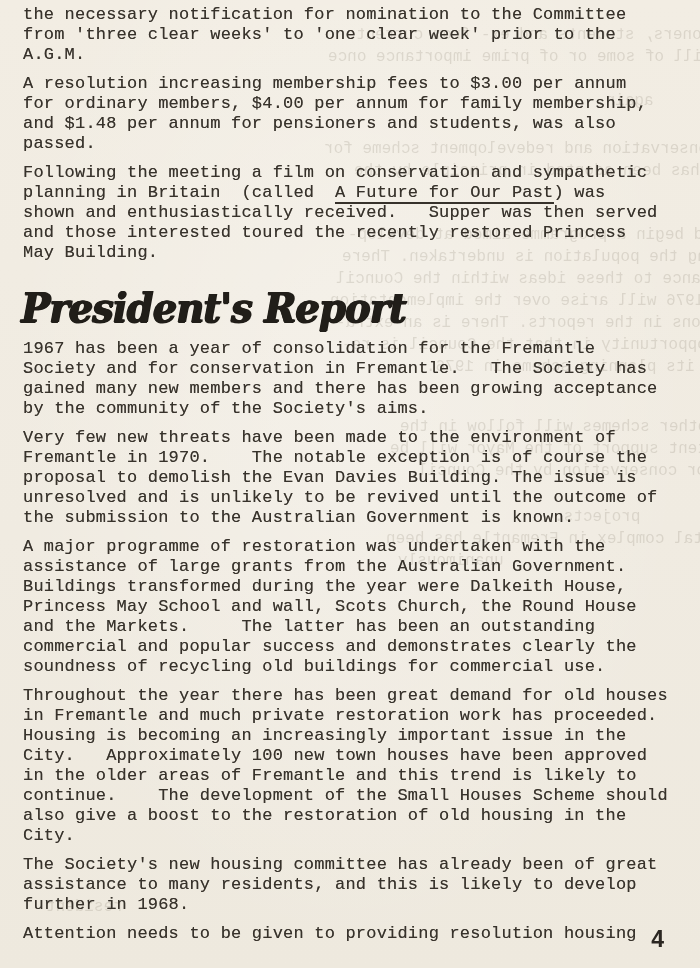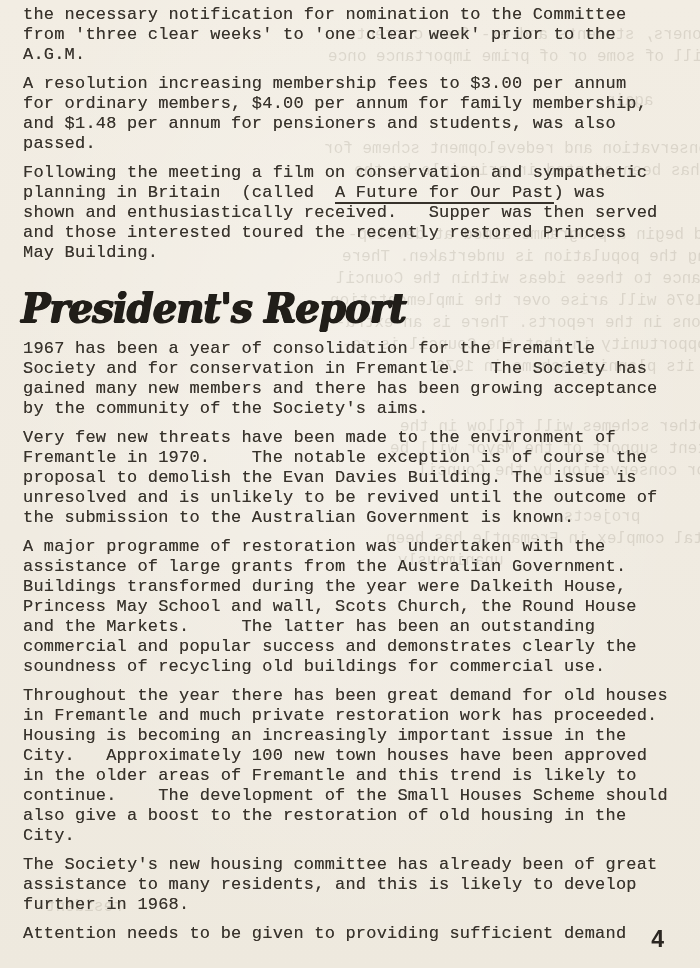--- a/index.html
+++ b/index.html
@@ -146,19 +146,19 @@
 City.   Approximately 100 new town houses have been approved
 in the older areas of Fremantle and this trend is likely to
 continue.    The development of the Small Houses Scheme should
 also give a boost to the restoration of old housing in the
 City.</p>
 
     <p class="tw">The Society's new housing committee has already been of great
 assistance to many residents, and this is likely to develop
 further in 1968.</p>
 
-    <p class="tw">Attention needs to be given to providing sufficient demand</p>
+    <p class="tw">Attention needs to be given to providing resolution housing</p>
 
   </div>
 
   <div class="page-number">4</div>
 
 </div>
 
 </body></html>

